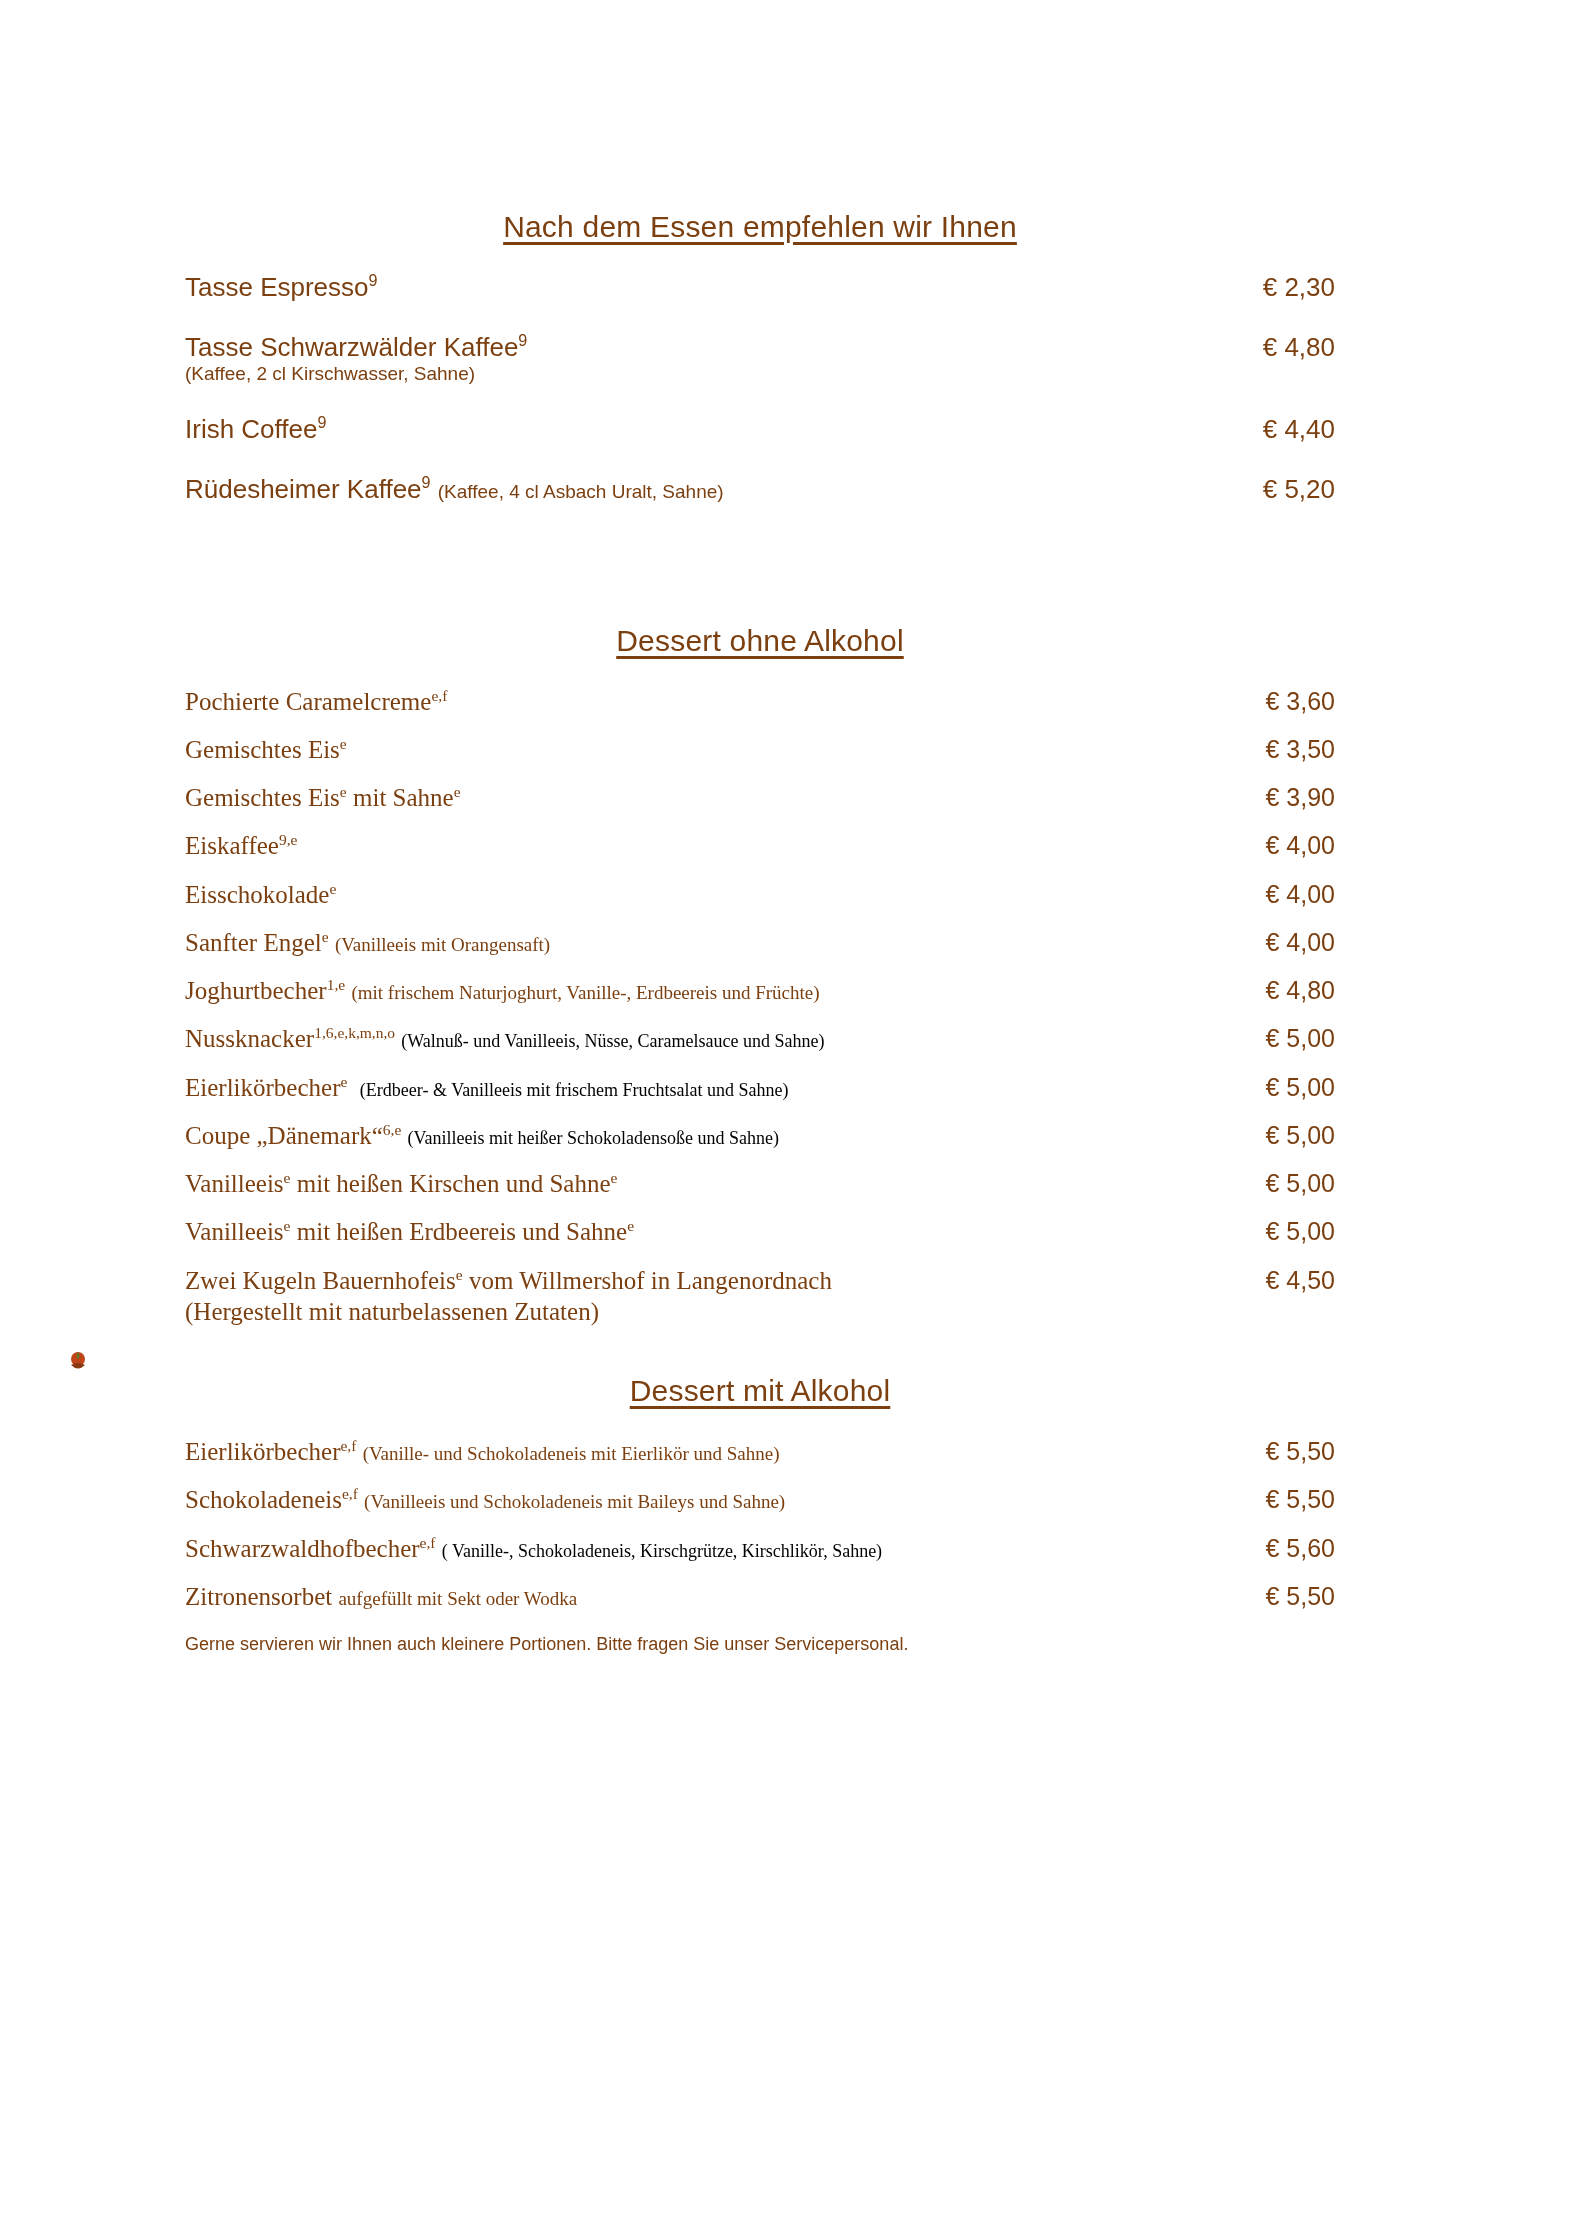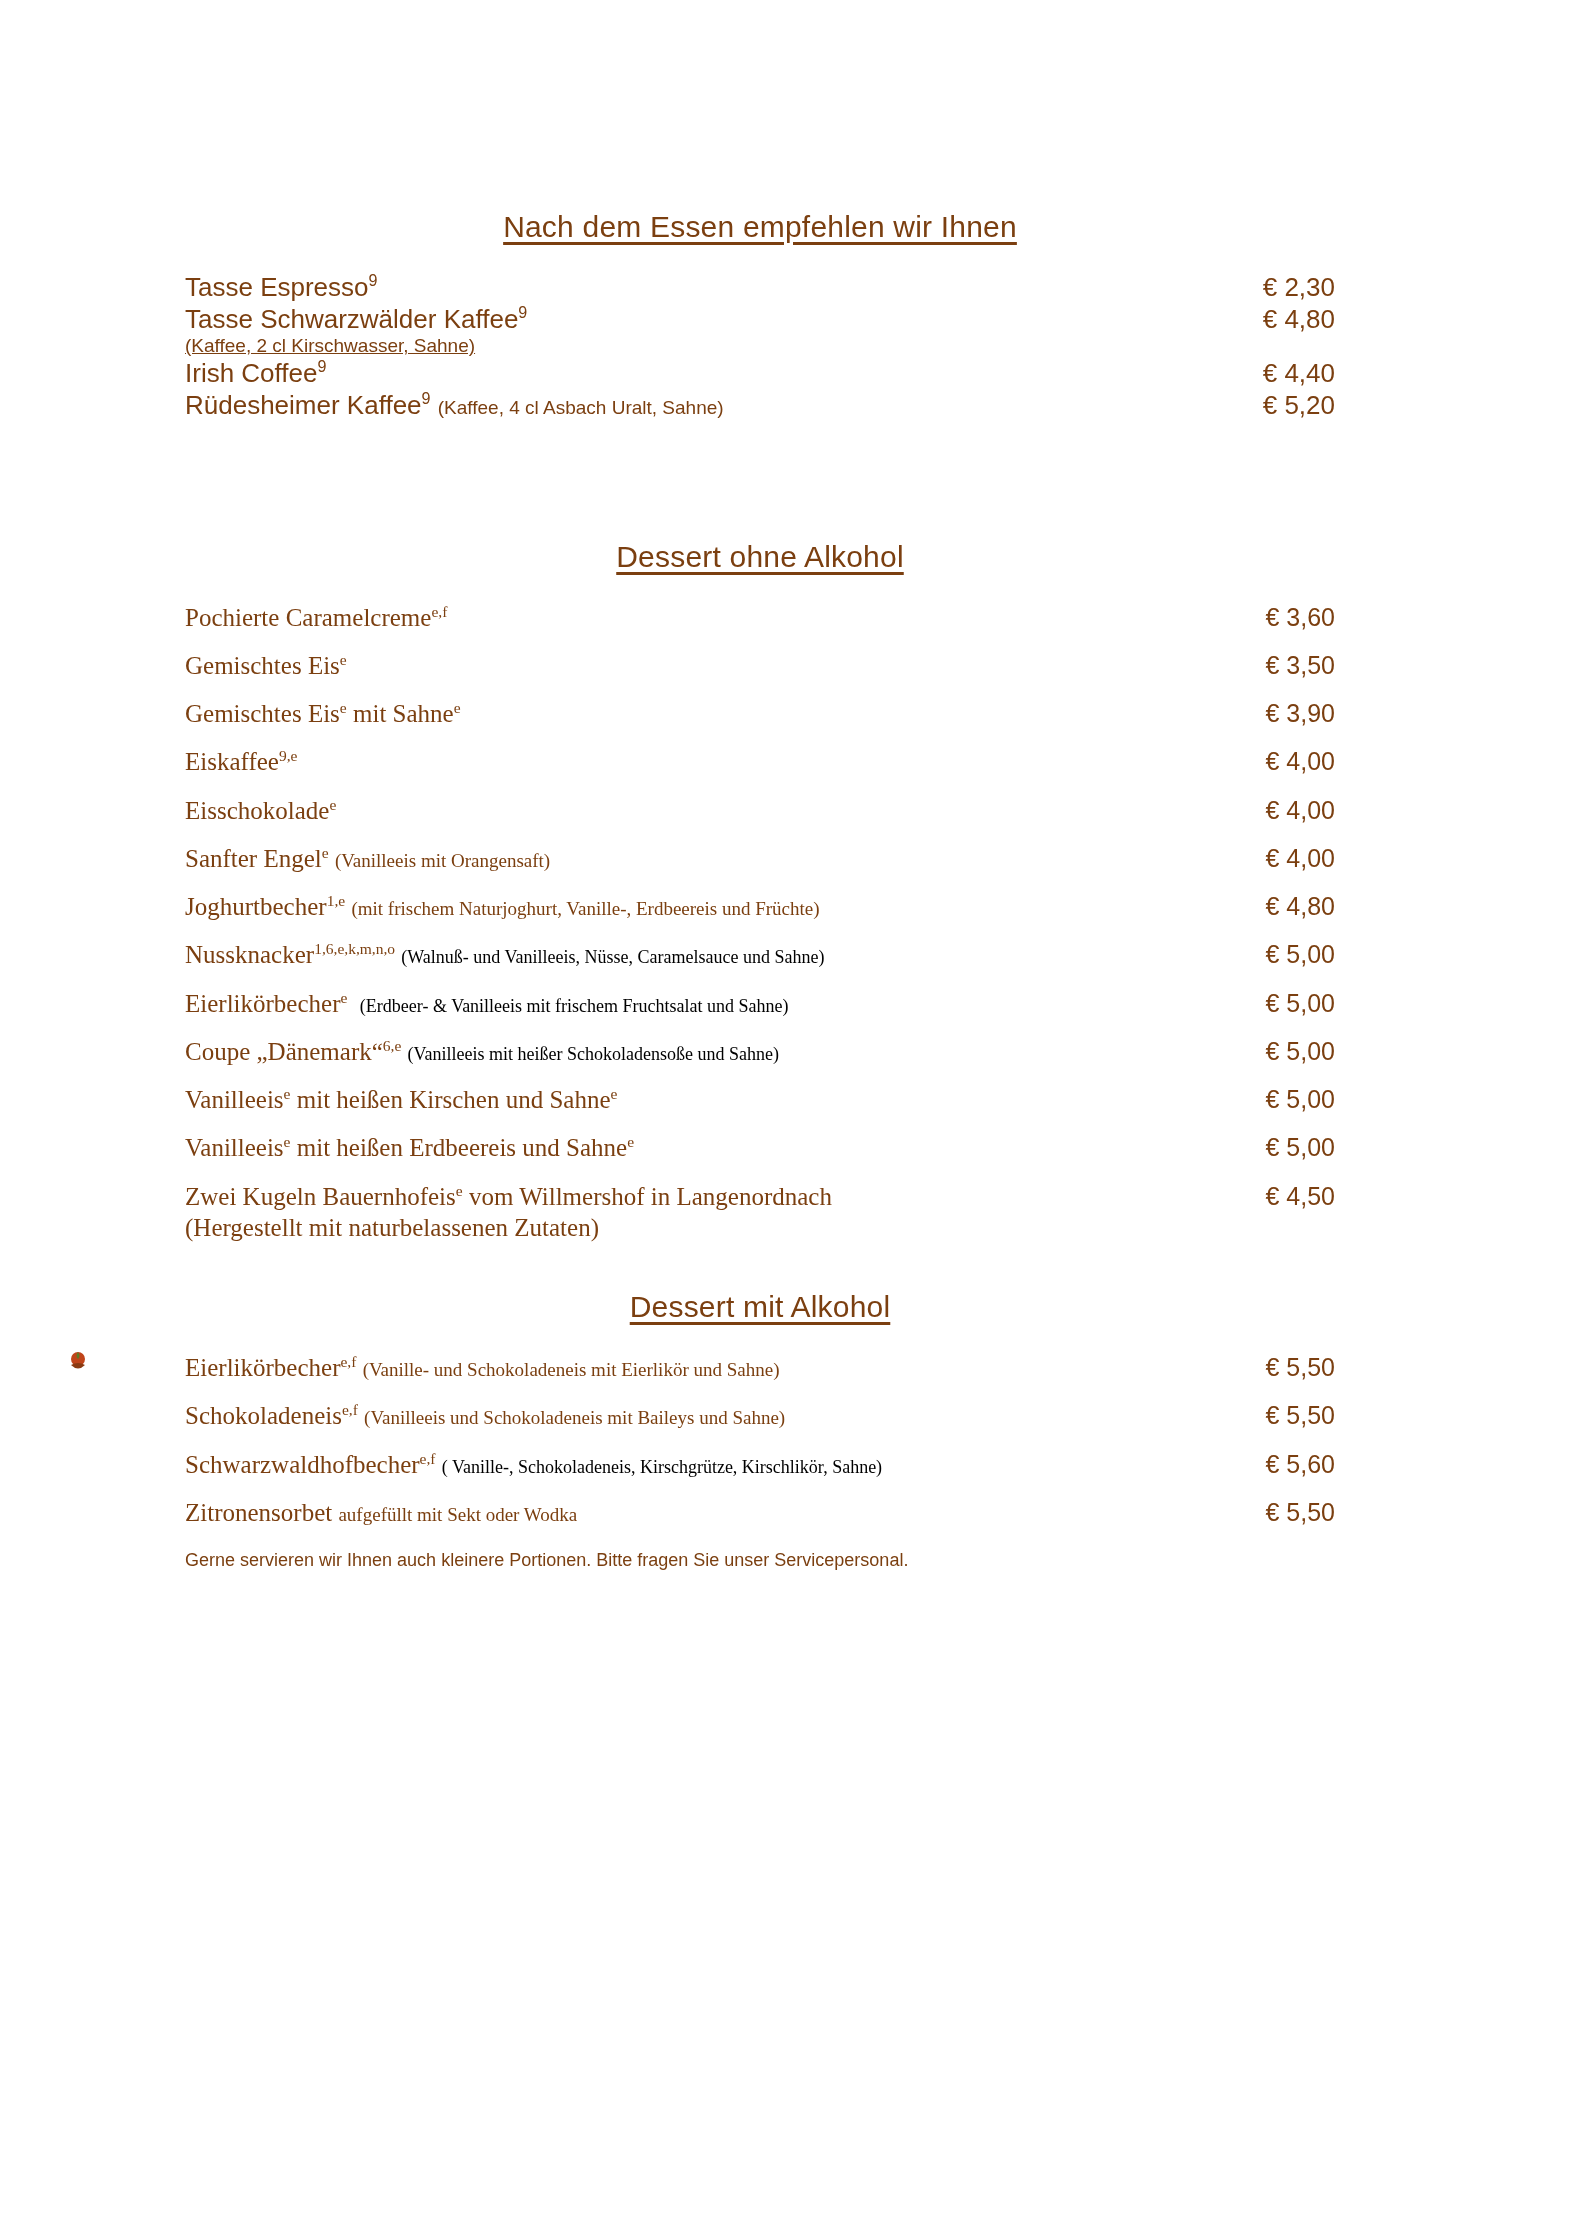--- a/index.html
+++ b/index.html
@@ -42,36 +42,36 @@
     margin-bottom: 0;
   }
   
   .tight-row {
     display: flex;
     align-items: baseline;
     justify-content: flex-end;
     font-size: 26px;
     line-height: 1.22;
     color: #7B3F10;
+    margin-top: 28px;
   }
   .tight-row .name {
     flex: 1 1 auto;
     padding-right: 20px;
   }
   .tight-row .price {
     flex: 0 0 auto;
     width: 120px;
     text-align: right;
     white-space: nowrap;
   }
   .subnote {
     font-size: 19px;
     line-height: 1.2;
     color: #7B3F10;
-    text-decoration: underline;
   }
   sup {
     font-size: 0.62em;
     vertical-align: super;
     line-height: 0;
   }
   .desc {
     font-size: 19px;
     color: #7B3F10;
   }

